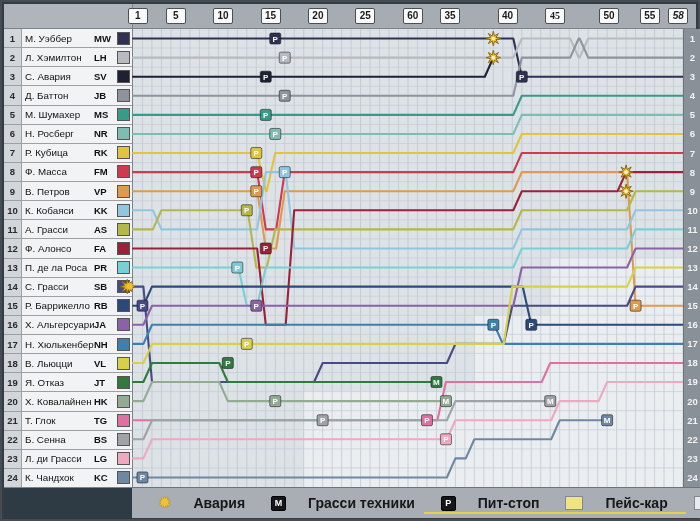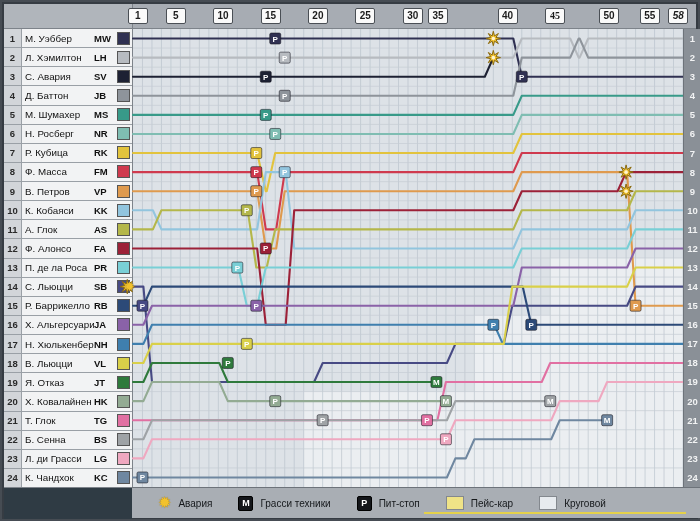--- a/index.html
+++ b/index.html
@@ -21,21 +21,21 @@
   
   #chart{position:absolute;left:128px;top:25px;width:550px;height:458px;background:#dde2e7;border-left:1px solid #7d838a;}
   #chart svg{overflow:visible;display:block;}
   
   #rrail{position:absolute;left:679px;top:25px;width:17px;height:458px;background:#8a9097;display:flex;flex-direction:column;border-left:1px solid #6d737a;}
   .rnum{flex:1;display:flex;align-items:center;justify-content:center;font-size:9.5px;font-weight:bold;color:#f2f3f4;}
   
   #legend-left{position:absolute;left:0;top:483px;width:128px;height:31px;background:#2f3b44;border-top:1px solid #7d838a;}
   #legend{position:absolute;left:128px;top:483px;width:568px;height:31px;background:#a9aeb4;border-top:1px solid #6d737a;display:flex;align-items:center;gap:0;padding-left:26px;box-sizing:border-box;}
   .litem{display:flex;align-items:center;margin-right:26px;}
-  .llabel{font-size:10px;font-weight:normal;color:#15181b;margin-left:7px;white-space:nowrap;}
+  .llabel{font-size:14px;font-weight:bold;color:#15181b;margin-left:22px;white-space:nowrap;}
   .lbox{width:13px;height:13px;border-radius:2px;display:flex;align-items:center;justify-content:center;font-size:9px;font-weight:bold;color:#fff;}
   .lbox.dark{background:#14161a;border:1px solid #000;}
   .lswatch{width:16px;height:12px;border:1px solid #83888e;}
   .lstar{font-size:16px;line-height:14px;color:#f2c22e;text-shadow:0 0 1px #7a5a00;}
   
   #wmark{position:absolute;right:6px;top:487px;font-size:13px;font-weight:bold;letter-spacing:.5px;color:#5a2fb5;text-shadow:1px 1px 0 #cc2a2a,-1px 0 0 #cc2a2a;border-bottom:2px solid #cc2a2a;z-index:9;}
   #wline{position:absolute;left:420px;width:262px;top:508px;height:2px;background:#e4d14b;z-index:8;}
 </style>
 </head>
 <body>
@@ -44,22 +44,22 @@
   <div id="frame">
 
     <div id="hdr">
       <div id="hdr-left"></div>
     <div class="lapchip" style="left: 123.741px;">1</div>
         <div class="lapchip" style="left: 161.672px;">5</div>
         <div class="lapchip" style="left: 209.086px;">10</div>
         <div class="lapchip" style="left: 256.5px;">15</div>
         <div class="lapchip" style="left: 303.914px;">20</div>
         <div class="lapchip" style="left: 351.328px;">25</div>
-        <div class="lapchip" style="left: 398.741px;">30</div>
-        <div class="lapchip" style="left: 424px;">35</div>
+        <div class="lapchip" style="left: 398.741px;">60</div>
+        <div class="lapchip" style="left: 436px;">35</div>
         <div class="lapchip" style="left: 493.569px;">40</div>
         <div class="lapchip" style="left: 540.983px; font-family: Liberation Serif, serif;">45</div>
         <div class="lapchip" style="left: 595px;">50</div>
         <div class="lapchip" style="left: 635.81px;">55</div>
         <div class="lapchip" style="left: 664.259px; font-style: italic;">58</div>
       </div>
 
     <div id="dtable">
         <div class="drow">
           <div class="dpos">1</div>
@@ -116,39 +116,39 @@
           <div class="dswatch" style="background: rgb(223, 154, 78);"></div>
         </div>
         <div class="drow">
           <div class="dpos">10</div>
           <div class="dname">К. Кобаяси</div>
           <div class="dcode">KK</div>
           <div class="dswatch" style="background: rgb(146, 197, 222);"></div>
         </div>
         <div class="drow">
           <div class="dpos">11</div>
-          <div class="dname">А. Глок</div>
+          <div class="dname">А. Грасси</div>
           <div class="dcode">AS</div>
           <div class="dswatch" style="background: rgb(180, 183, 74);"></div>
         </div>
         <div class="drow">
           <div class="dpos">12</div>
           <div class="dname">Ф. Алонсо</div>
           <div class="dcode">FA</div>
           <div class="dswatch" style="background: rgb(156, 33, 56);"></div>
         </div>
         <div class="drow">
           <div class="dpos">13</div>
           <div class="dname">П. де ла Роса</div>
           <div class="dcode">PR</div>
           <div class="dswatch" style="background: rgb(121, 207, 214);"></div>
         </div>
         <div class="drow">
           <div class="dpos">14</div>
-          <div class="dname">С. Льюцци</div>
+          <div class="dname">С. Грасси</div>
           <div class="dcode">SB</div>
           <div class="dswatch" style="background: rgb(71, 74, 132);"></div>
           <span class="tstar">✹</span>
         </div>
         <div class="drow">
           <div class="dpos">15</div>
           <div class="dname">Р. Баррикелло</div>
           <div class="dcode">RB</div>
           <div class="dswatch" style="background: rgb(44, 74, 120);"></div>
         </div>

